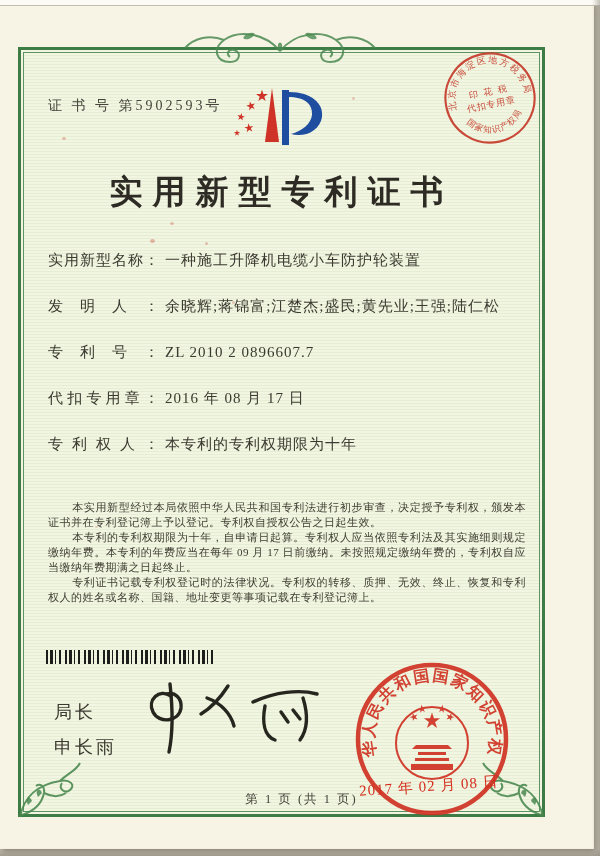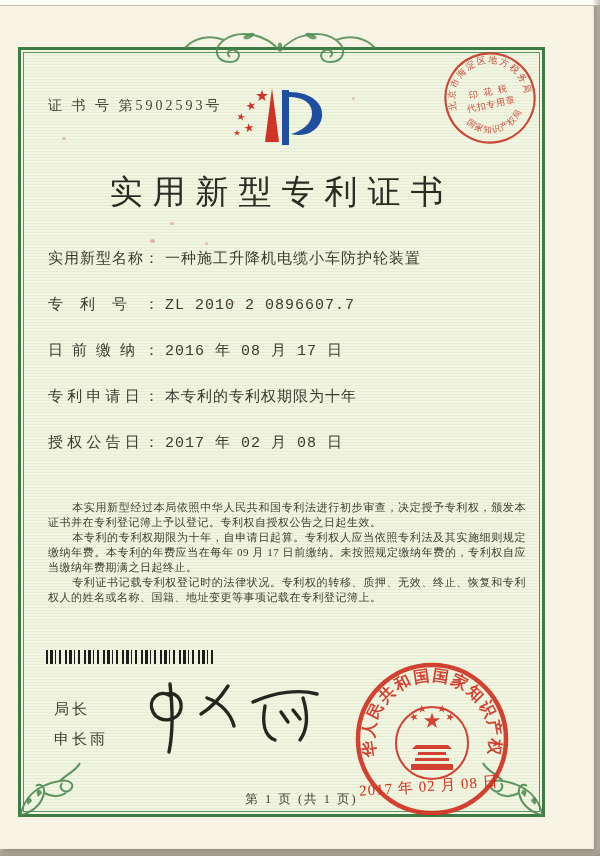--- a/index.html
+++ b/index.html
@@ -11,36 +11,36 @@
   .edge-right{position:absolute;right:-6px;top:0;width:14px;height:856px;
     background:linear-gradient(90deg,rgba(150,145,130,0),#9b968a);}
   .edge-bottom{position:absolute;left:0;bottom:-4px;width:600px;height:12px;
     background:linear-gradient(0deg,#8f8a7d,rgba(150,145,130,0));}
   .frame{position:absolute;left:18px;top:46px;width:521px;height:764px;
     border:3px solid #3e7c45;
     box-shadow:inset 0 0 0 2px #f3f3e2, inset 0 0 0 3px #5d9562;
     background:repeating-linear-gradient(180deg,#f1f5e1 0px,#f1f5e1 2px,#e5edd2 2px,#e5edd2 3px);}
   .cert-no{position:absolute;left:27px;top:47px;font-size:14px;letter-spacing:3px;color:#45433a;}
   .title{position:absolute;left:0;right:0;top:120px;text-align:center;
-    font-size:33px;font-weight:normal;letter-spacing:10px;color:#2d2b24;}
+    font-size:33px;font-weight:bold;letter-spacing:10px;color:#2d2b24;}
   .logo{position:absolute;left:207px;top:34px;}
   .tax-stamp{position:absolute;left:421px;top:0px;transform:rotate(-12deg);opacity:.92;}
   .fields{position:absolute;left:27px;top:200px;right:18px;}
   .frow{margin-bottom:26px;font-size:15px;line-height:20px;color:#3c3a30;
-    letter-spacing:1px;white-space:nowrap;font-family:Liberation Mono, monospace;}
+    letter-spacing:1px;white-space:nowrap;}
   .flabel{display:inline-block;width:112px;text-align:justify;text-align-last:justify;}
   .fvalue{margin-left:5px;}
   .paras{position:absolute;left:27px;right:16px;top:450px;}
   .paras p{margin:0;font-size:11px;line-height:15px;text-indent:2.2em;
     text-align:justify;color:#403e33;letter-spacing:.5px;}
   .barcode{position:absolute;left:25px;top:600px;width:170px;height:14px;
     background:repeating-linear-gradient(90deg,#1d1d1b 0 2px,transparent 2px 4px,
       #1d1d1b 4px 7px,transparent 7px 9px,#1d1d1b 9px 10px,transparent 10px 13px,
       #1d1d1b 13px 15px,transparent 15px 19px);}
-  .director{position:absolute;left:33px;top:650px;font-size:15px;color:#3c3a30;letter-spacing:3px;}
+  .director{position:absolute;left:33px;top:650px;font-size:18px;color:#3c3a30;letter-spacing:3px;}
   .director div{margin-bottom:11px;}
   .signature{position:absolute;left:112px;top:626px;}
   .office-seal{position:absolute;left:331px;top:609px;opacity:.93;}
   .seal-date{position:absolute;left:320px;top:727px;width:176px;text-align:center;
     color:#d42c1c;font-size:15px;letter-spacing:1px;transform:rotate(-4deg);z-index:5;}
   .footer{position:absolute;left:0;right:0;top:741px;text-align:center;
     font-size:12.5px;letter-spacing:2px;color:#45433a;padding-left:40px;}
   .orn-top{position:absolute;left:158px;top:-27px;}
   .corner{position:absolute;bottom:-9px;}
   .corner.bl{left:-7px;}
@@ -129,24 +129,24 @@
       <g fill="#1f4da0">
         <rect x="54" y="6" width="7" height="55"></rect>
         <path d="M61,8 C84,8 96,20 94,33 C92,47 76,54 63,50 C74,47 83,40 84,31 C85,19 75,13 61,13 Z"></path>
       </g>
     </svg>
 
     <div class="title">实用新型专利证书</div>
 
     <div class="fields">
       <div class="frow"><span class="flabel">实用新型名称：</span><span class="fvalue">一种施工升降机电缆小车防护轮装置</span></div>
+      <div class="frow"><span class="flabel">发明人：</span><span class="fvalue">余晓辉;蒋锦富;江楚杰;盛民;黄先业;王强;陆仁松</span></div>
       <div class="frow"><span class="flabel">专利号：</span><span class="fvalue">ZL 2010 2 0896607.7</span></div>
-      <div class="frow"><span class="flabel">日前缴纳：</span><span class="fvalue">2016 年 08 月 17 日</span></div>
-      <div class="frow"><span class="flabel">专利申请日：</span><span class="fvalue">本专利的专利权期限为十年</span></div>
-      <div class="frow"><span class="flabel">授权公告日：</span><span class="fvalue">2017 年 02 月 08 日</span></div>
+      <div class="frow"><span class="flabel">代扣专用章：</span><span class="fvalue">2016 年 08 月 17 日</span></div>
+      <div class="frow"><span class="flabel">专利权人：</span><span class="fvalue">本专利的专利权期限为十年</span></div>
     </div>
 
     <div class="paras">
       <p>本实用新型经过本局依照中华人民共和国专利法进行初步审查，决定授予专利权，颁发本证书并在专利登记簿上予以登记。专利权自授权公告之日起生效。</p>
       <p>本专利的专利权期限为十年，自申请日起算。专利权人应当依照专利法及其实施细则规定缴纳年费。本专利的年费应当在每年 09 月 17 日前缴纳。未按照规定缴纳年费的，专利权自应当缴纳年费期满之日起终止。</p>
       <p>专利证书记载专利权登记时的法律状况。专利权的转移、质押、无效、终止、恢复和专利权人的姓名或名称、国籍、地址变更等事项记载在专利登记簿上。</p>
     </div>
 
     <div class="barcode"></div>
 

